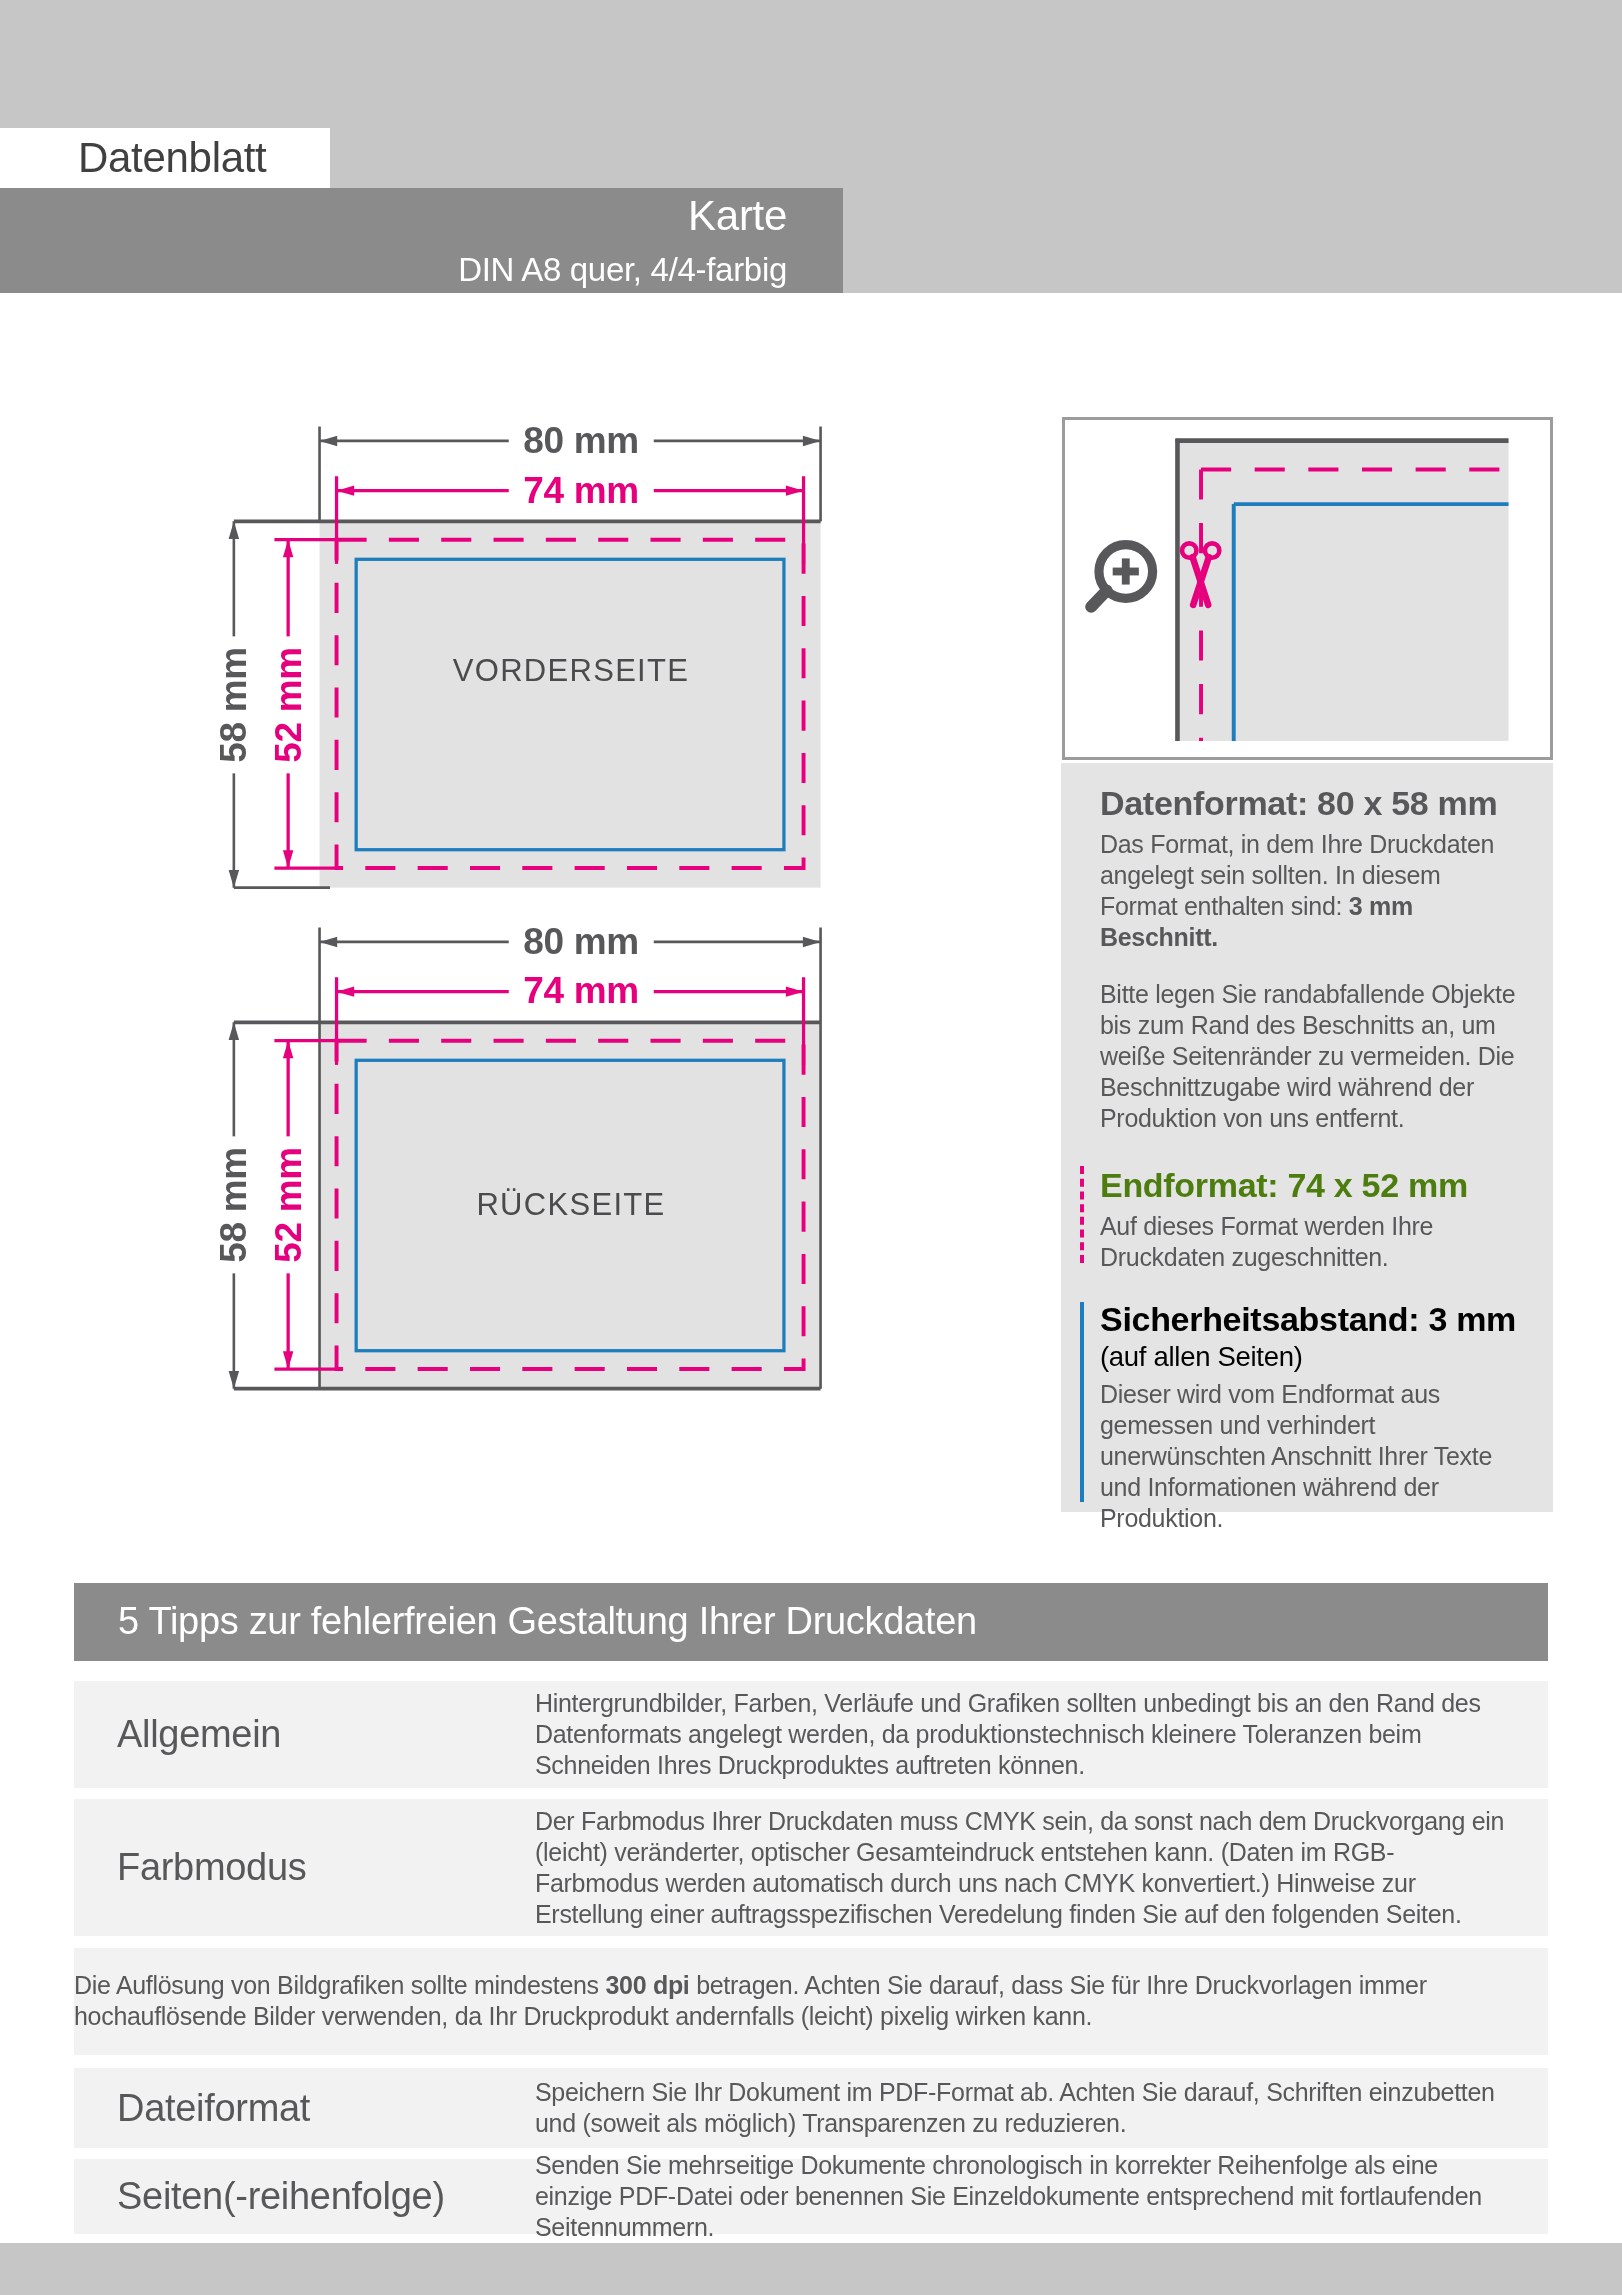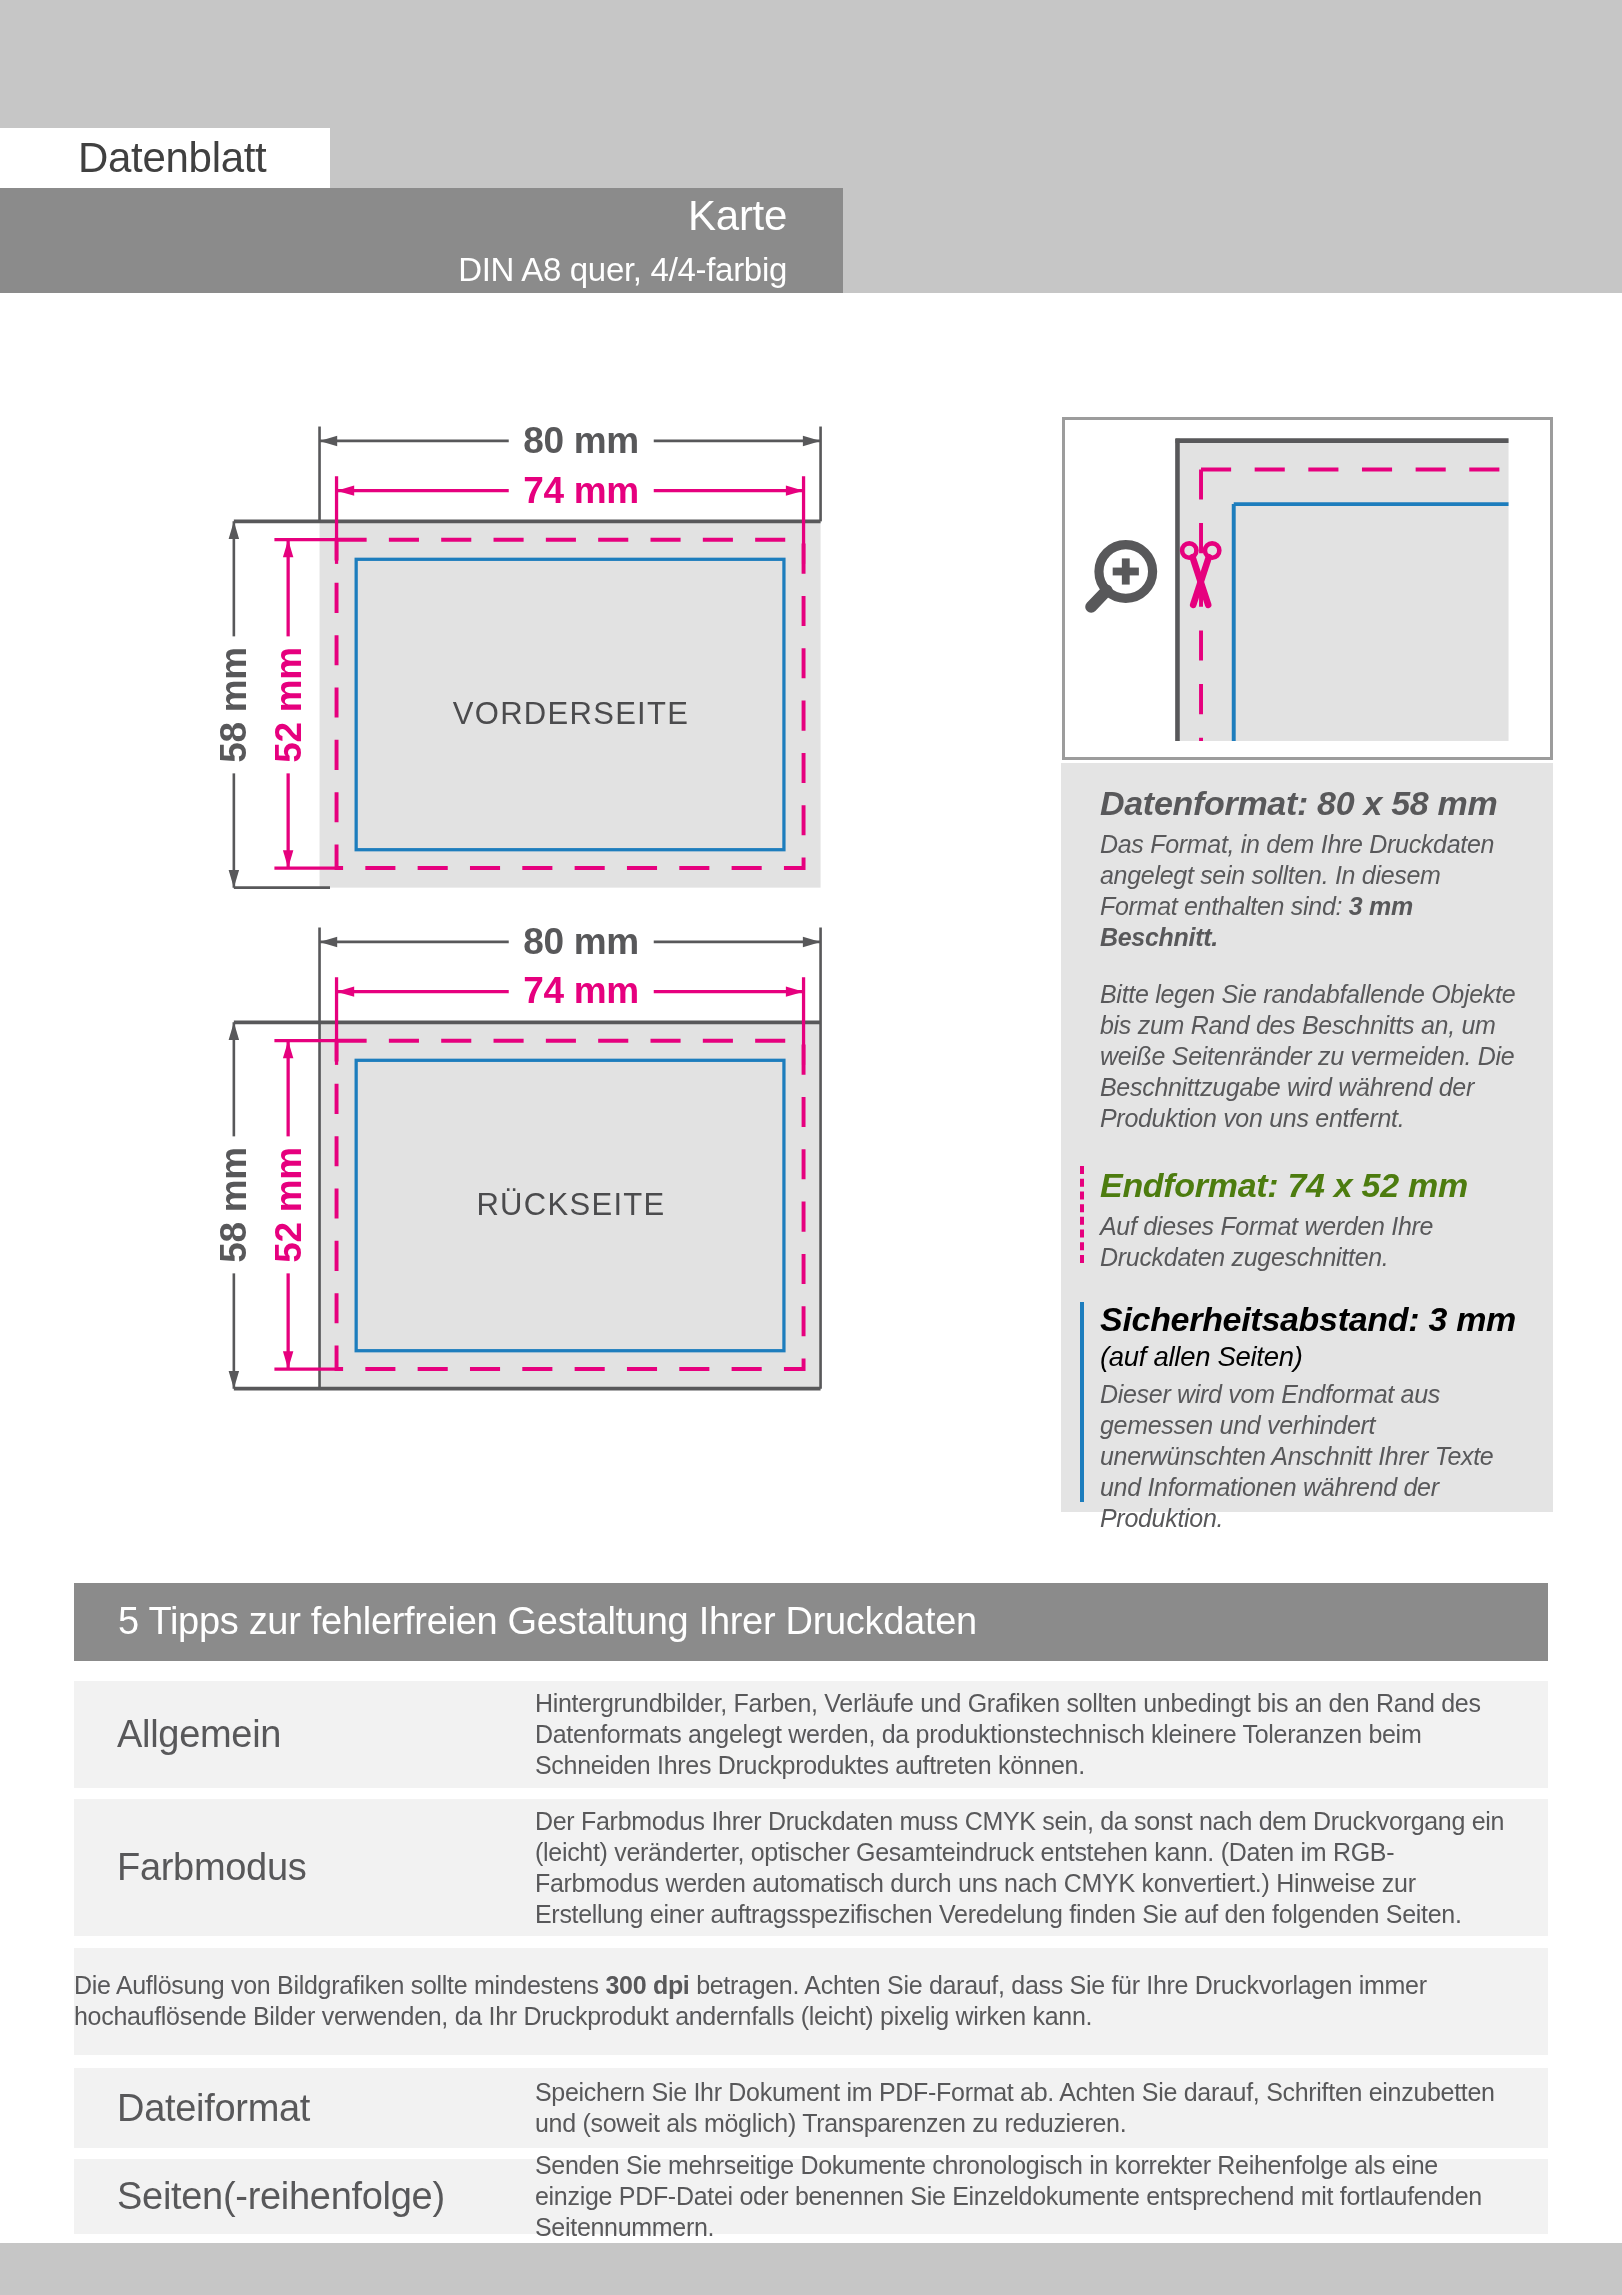--- a/index.html
+++ b/index.html
@@ -27,21 +27,21 @@
   .side-label{position:absolute;transform:translate(-50%,-50%);font-size:31px;
               letter-spacing:1.3px;color:#4b4b4d;white-space:nowrap;}
 
   
   .detail-box{left:1062px;top:417px;width:491px;height:343px;background:#ffffff;
               border:3.9px solid #9c9c9c;box-sizing:border-box;}
   .detail-svg{position:absolute;left:1066px;top:421px;width:484px;height:335px;}
 
   
   .info-panel{left:1061px;top:763px;width:492px;height:749px;background:#e4e4e4;
-              box-sizing:border-box;padding:19.6px 29.4px 0 39px;font-style:italic;}
+              box-sizing:border-box;padding:19.6px 29.4px 0 39px;}
   .info-panel h3{margin:0;font-size:34px;line-height:41px;font-weight:700;}
   .info-panel p{margin:5.2px 0 0 0;font-size:25px;line-height:31px;}
   .ip-note{margin-top:26px !important;}
   .ip-block{position:relative;margin-top:31px;}
   .ip-block.safety{margin-top:26px;}
   .ip-sub{margin:0 !important;font-size:27.5px !important;line-height:34px !important;}
   .marker{position:absolute;left:-19.6px;width:0;}
   .marker.dashed{top:1.3px;height:97px;border-left:4.6px dashed #e6007e;}
   .marker.solid{top:2.6px;height:200px;border-left:4.6px solid #1d7dbd;}
   .c-magenta{color:#4d7c0f;}
@@ -104,21 +104,21 @@
   <line x1="100" y1="195" x2="195" y2="195" stroke="#e6007e" stroke-width="5"></line>
   <line x1="100" y1="697" x2="195" y2="697" stroke="#e6007e" stroke-width="5"></line>
 
   <rect x="195" y="195" width="714" height="502" fill="none" stroke="#e6007e" stroke-width="6" stroke-dasharray="46 34"></rect>
   <rect x="225" y="225" width="654" height="444" fill="none" stroke="#1d7dbd" stroke-width="5"></rect>
 </svg>
 <div class="dim-label dim-gray abs" style="left:581px;top:441px">80 mm</div>
 <div class="dim-label dim-magenta abs" style="left:581px;top:491px">74 mm</div>
 <div class="dim-label dim-gray rot abs" style="left:234px;top:705px">58 mm</div>
 <div class="dim-label dim-magenta rot abs" style="left:289px;top:705px">52 mm</div>
-<div class="side-label abs" style="left:571px;top:714px">VORDERSEITE</div>
+<div class="side-label abs" style="left:571px;top:671px">VORDERSEITE</div>
 
 <svg class="diagram-svg" style="left:209px;top:913px" viewBox="0 0 980 790">
   <rect x="169" y="167" width="766" height="560" fill="#e2e2e2"></rect>
   <line x1="38" y1="167" x2="935" y2="167" stroke="#58585a" stroke-width="6"></line>
   <line x1="38" y1="727" x2="935" y2="727" stroke="#58585a" stroke-width="6"></line>
 
   <line x1="169" y1="44" x2="935" y2="44" stroke="#58585a" stroke-width="4"></line>
   <polygon points="169,44 196,36 196,52" fill="#58585a"></polygon>
   <polygon points="935,44 908,36 908,52" fill="#58585a"></polygon>
   <line x1="169" y1="22" x2="169" y2="727" stroke="#58585a" stroke-width="4"></line>

